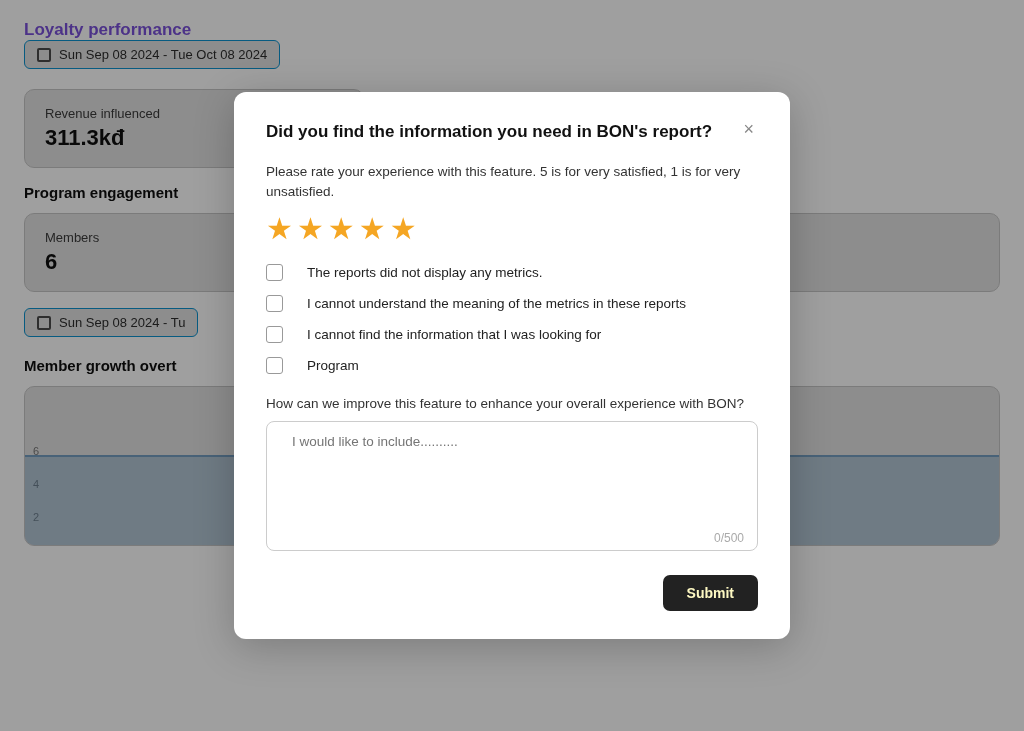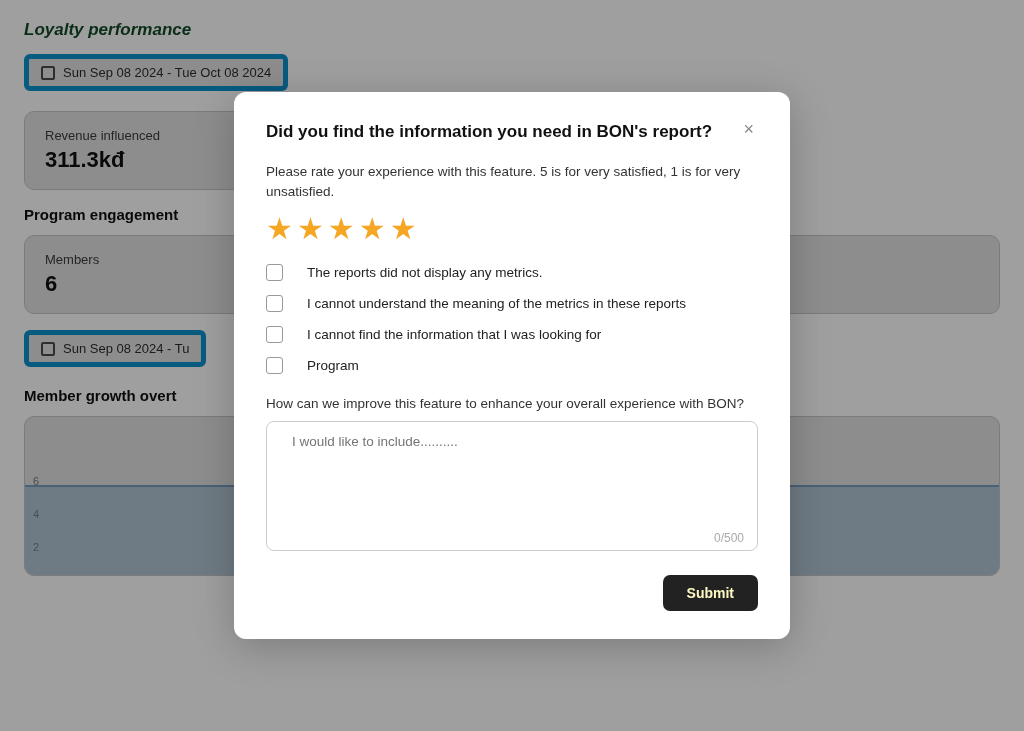--- a/index.html
+++ b/index.html
@@ -18,31 +18,29 @@
       height: 100%;
       padding: 20px 24px;
       filter: brightness(0.85);
       pointer-events: none;
       user-select: none;
     }
 
     .bg-title {
       font-size: 17px;
       font-weight: 700;
-      color: #14532d;
-      margin-bottom: 14px;
-      font-style: italic;
+      color: #8b5cf6;
     }
 
     .bg-date-pill {
       display: inline-flex;
       align-items: center;
       gap: 8px;
       background: #fff;
-      border: 5px solid #0ea5e9;
+      border: 1px solid #0ea5e9;
       border-radius: 6px;
       padding: 6px 12px;
       font-size: 13px;
       color: #333;
       margin-bottom: 20px;
     }
 
     .bg-date-icon {
       width: 14px;
       height: 14px;

